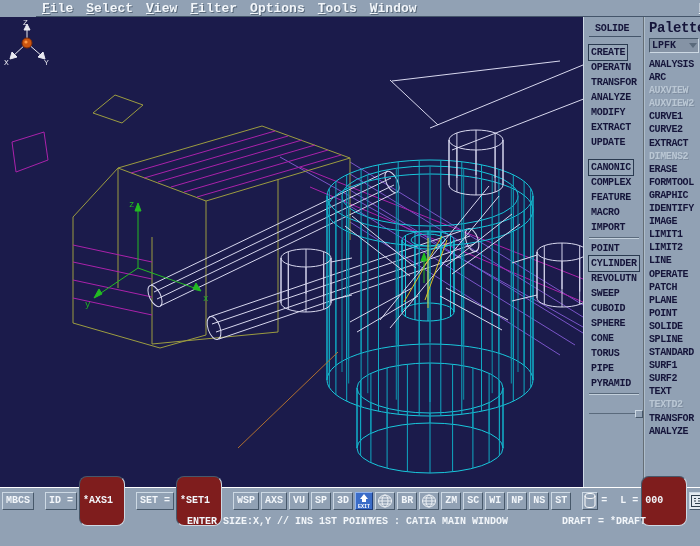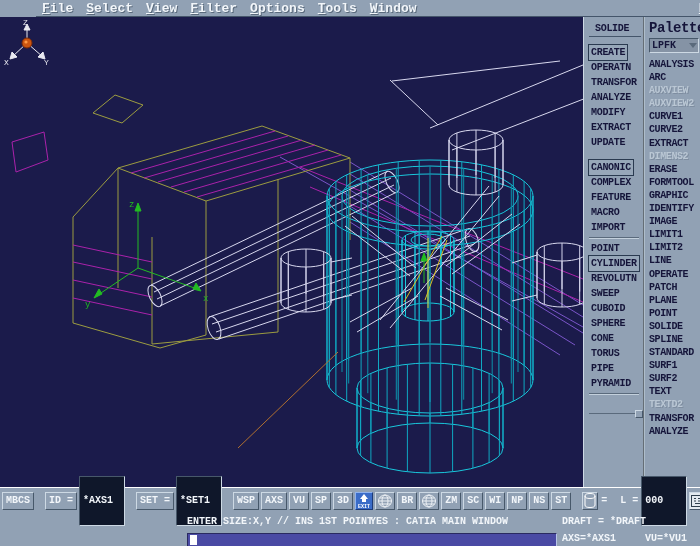--- a/index.html
+++ b/index.html
@@ -50,23 +50,23 @@
   
   .bottom{position:absolute;top:487px;left:0;width:700px;height:59px;background:#91a1b4;border-top:1px solid #ffffff;}
   .toolbar-row{height:25px;display:flex;align-items:center;gap:2px;padding-left:2px;box-sizing:border-box;}
   .tb-btn{
     height:16px;display:inline-flex;align-items:center;justify-content:center;
     padding:0 3px;background:#91a1b4;font-size:10px;font-weight:bold;color:#f2f6fa;
     border-top:1px solid #cdd9e4;border-left:1px solid #cdd9e4;border-bottom:1px solid #47586a;border-right:1px solid #47586a;
     white-space:nowrap;cursor:default;}
   .tb-field{
     height:16px;display:inline-flex;align-items:center;min-width:38px;
-    padding:16px 3px;background:#0f172a;font-size:10px;font-weight:bold;color:#f2f6fa;
+    padding:16px 3px;background:#7f1d1d;font-size:10px;font-weight:bold;color:#f2f6fa;
     border-top:1px solid #47586a;border-left:1px solid #47586a;border-bottom:1px solid #cdd9e4;border-right:1px solid #cdd9e4;
-    white-space:nowrap;cursor:text;}
+    white-space:nowrap;cursor:text;border-radius:8px;}
   .tb-text{font-size:10px;font-weight:bold;color:#f2f6fa;padding:0 1px;white-space:nowrap;}
   .tb-gap{width:7px;flex:0 0 auto;}
   .tb-icon{padding:0 1px;}
   .tb-icon.exit-icon{background:#3a6cc8;border-top-color:#8fb2ee;border-left-color:#8fb2ee;border-bottom-color:#1c3a78;border-right-color:#1c3a78;}
   .tb-icon.keyboard-icon{background:#e4eaf0;}
   .status-row{position:relative;height:17px;font-size:10px;font-weight:bold;color:#f2f6fa;}
   .status-row span{position:absolute;top:3px;white-space:nowrap;}
   .input-row{position:relative;height:17px;font-size:10px;font-weight:bold;color:#f2f6fa;}
   .cmd-input{position:absolute;left:187px;top:1px;width:368px;height:13px;background:#4a4aa4;
     border-top:1px solid #2a2a60;border-left:1px solid #2a2a60;border-bottom:1px solid #b8c4e8;border-right:1px solid #b8c4e8;cursor:text;}
@@ -462,22 +462,15 @@
               <path d="M3 3.5 H5 M7 3.5 H9 M11 3.5 H13 M3 6 H5 M7 6 H9 M11 6 H13 M4 8.5 H14" stroke="#30404e" fill="none"></path>
             </svg>
           </span></span>
 
     </div>
     <div class="status-row">
       <span style="left:187px">ENTER SIZE:X,Y // INS 1ST POINT</span>
       <span style="left:370px">YES : CATIA MAIN WINDOW</span>
       <span style="left:562px">DRAFT = *DRAFT</span>
     </div>
-    <div class="input-row">
-      <span class="cmd-input">
-        <span class="caret"></span>
-      </span>
-      <span style="left:562px">AXS=*AXS1</span>
-      <span style="left:645px">VU=*VU1</span>
-    </div>
   </div>
 
 </div>
 
 </body></html>

